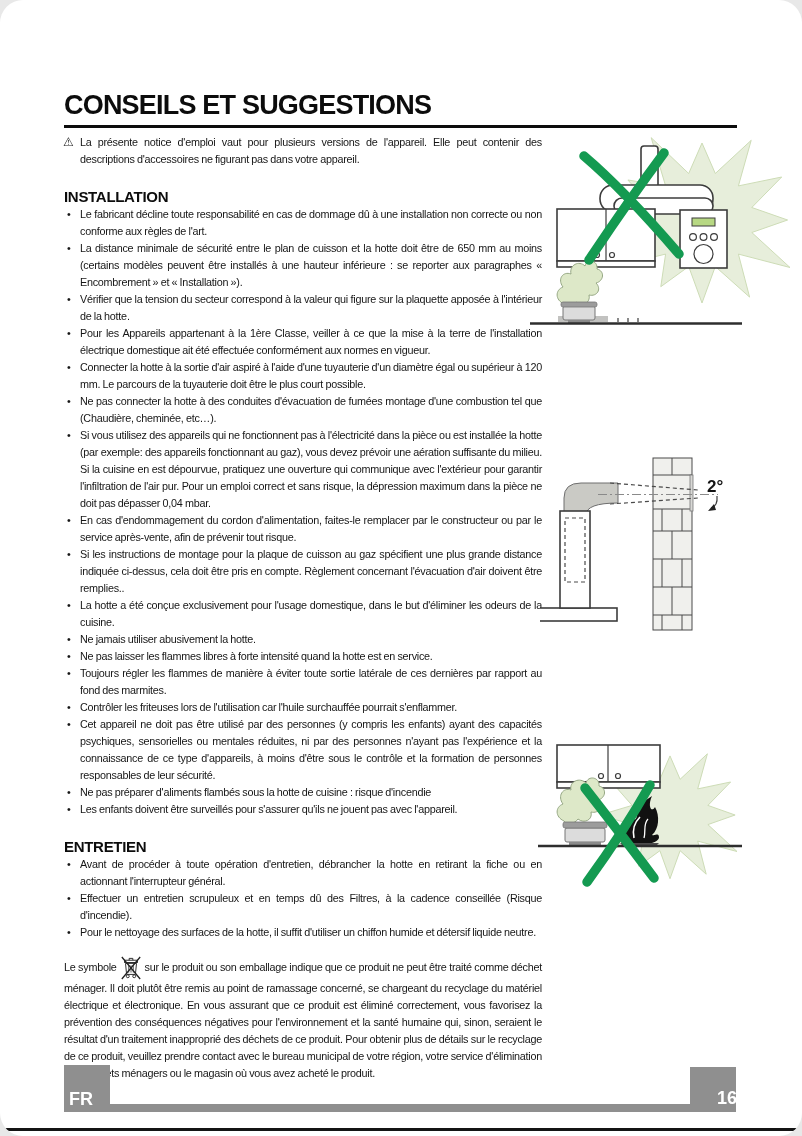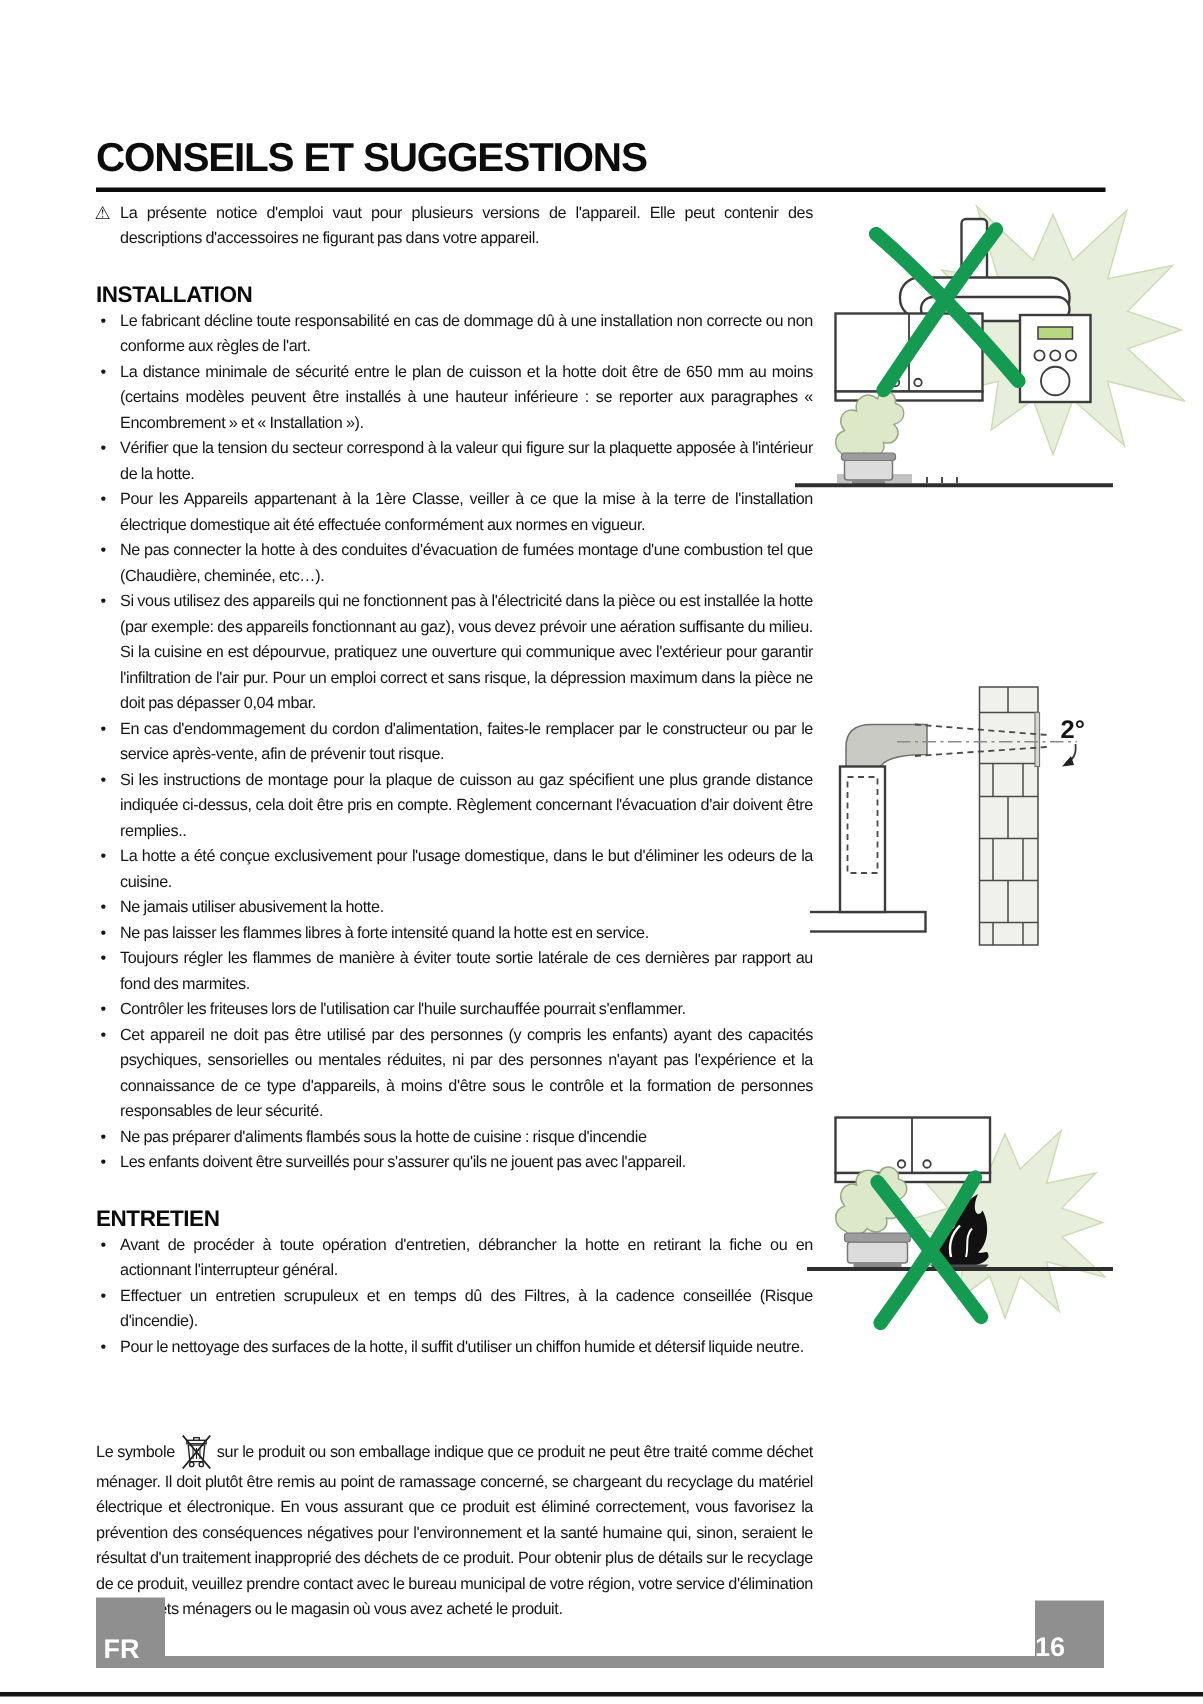--- a/index.html
+++ b/index.html
@@ -1,19 +1,19 @@
 <!DOCTYPE html>
 <html style="--cross-green: #149a51; --burst-green: #e7eedb; --burst-edge: #cddcb6; --steam-green: #dde8c8; --display-green: #b7d883; --footer-gray: #8f8f8f;"><head>
 <meta charset="utf-8">
 <style>
   html,body { margin:0; padding:0; background:#e8e8e8; }
   .page {
     position:relative; width:802px; height:1136px; margin:0 auto;
     background:#ffffff; overflow:hidden;
-    font-family:"Liberation Sans","DejaVu Sans",sans-serif; color:#161616;
+    font-family:"Liberation Sans","DejaVu Sans",sans-serif; color:#161616;border-radius:23px;
   }
   .col { position:absolute; left:64px; top:90px; width:478px; }
   h1 {
     margin:0; font-size:27px; font-weight:bold; letter-spacing:-0.8px;
     color:#0c0c0c; white-space:nowrap;
   }
   .title-rule { position:absolute; left:64px; top:125px; width:673px; height:3px; background:#0c0c0c; }
   .bodytext { font-size:10.8px; line-height:17px; letter-spacing:-0.25px; word-spacing:-0.4px; text-align:justify; }
   .note { position:relative; margin-top:13px; padding-left:16px; }
   .warn { position:absolute; left:-1px; top:0; font-size:12px; }
@@ -41,41 +41,42 @@
 
   .fr-box {
     position:absolute; left:64px; top:1065px; width:46px; height:47px;
     background:var(--footer-gray,#8f8f8f); color:#fff; font-weight:bold; font-size:18px;
     display:flex; align-items:flex-end; padding:0 0 2px 5px; box-sizing:border-box;
   }
   .footer-bar { position:absolute; left:110px; top:1104px; width:582px; height:8px; background:var(--footer-gray,#8f8f8f); }
   .pageno-box {
     position:absolute; left:690px; top:1067px; width:46px; height:45px;
     background:var(--footer-gray,#8f8f8f); color:#fff; font-weight:bold; font-size:18px;
-    display:flex; align-items:flex-end; padding:0 0 3px 0; box-sizing:border-box;
+    display:flex; align-items:flex-end; padding:0 0 3px 27px; box-sizing:border-box;
   }
   .bottom-rule { position:absolute; left:0; top:1128px; width:802px; height:3px; background:#141414; }
 </style>
 </head>
 <body>
 
 <div class="page">
 
   <div class="col">
     <h1>CONSEILS ET SUGGESTIONS</h1>
     <div class="note bodytext">
       <span class="warn">⚠</span><span>La présente notice d'emploi vaut pour plusieurs versions de l'appareil. Elle peut contenir des descriptions d'accessoires ne figurant pas dans votre appareil.</span>
     </div>
     <div class="bodytext">
         <h2>INSTALLATION</h2>
         <ul>
           <li>Le fabricant décline toute responsabilité en cas de dommage dû à une installation non correcte ou non conforme aux règles de l'art.</li>
           <li>La distance minimale de sécurité entre le plan de cuisson et la hotte doit être de 650 mm au moins (certains modèles peuvent être installés à une hauteur inférieure : se reporter aux paragraphes « Encombrement » et « Installation »).</li>
           <li>Vérifier que la tension du secteur correspond à la valeur qui figure sur la plaquette apposée à l'intérieur de la hotte.</li>
           <li>Pour les Appareils appartenant à la 1ère Classe, veiller à ce que la mise à la terre de l'installation électrique domestique ait été effectuée conformément aux normes en vigueur.</li>
+          <li>Connecter la hotte à la sortie d'air aspiré à l'aide d'une tuyauterie d'un diamètre égal ou supérieur à 120 mm. Le parcours de la tuyauterie doit être le plus court possible.</li>
           <li>Ne pas connecter la hotte à des conduites d'évacuation de fumées montage d'une combustion tel que (Chaudière, cheminée, etc…).</li>
           <li>Si vous utilisez des appareils qui ne fonctionnent pas à l'électricité dans la pièce ou est installée la hotte (par exemple: des appareils fonctionnant au gaz), vous devez prévoir une aération suffisante du milieu. Si la cuisine en est dépourvue, pratiquez une ouverture qui communique avec l'extérieur pour garantir l'infiltration de l'air pur. Pour un emploi correct et sans risque, la dépression maximum dans la pièce ne doit pas dépasser 0,04 mbar.</li>
           <li>En cas d'endommagement du cordon d'alimentation, faites-le remplacer par le constructeur ou par le service après-vente, afin de prévenir tout risque.</li>
           <li>Si les instructions de montage pour la plaque de cuisson au gaz spécifient une plus grande distance indiquée ci-dessus, cela doit être pris en compte. Règlement concernant l'évacuation d'air doivent être remplies..</li>
         </ul>
         <ul>
           <li>La hotte a été conçue exclusivement pour l'usage domestique, dans le but d'éliminer les odeurs de la cuisine.</li>
           <li>Ne jamais utiliser abusivement la hotte.</li>
           <li>Ne pas laisser les flammes libres à forte intensité quand la hotte est en service.</li>
           <li>Toujours régler les flammes de manière à éviter toute sortie latérale de ces dernières par rapport au fond des marmites.</li>

